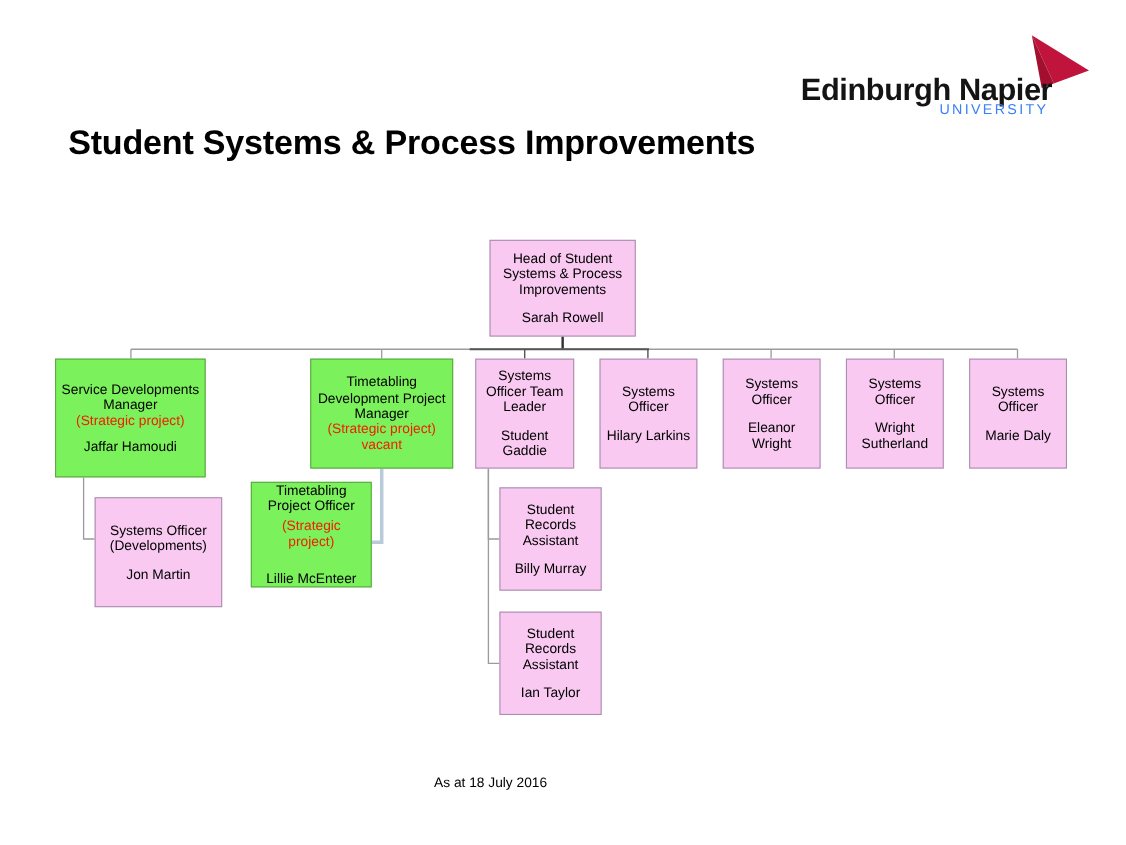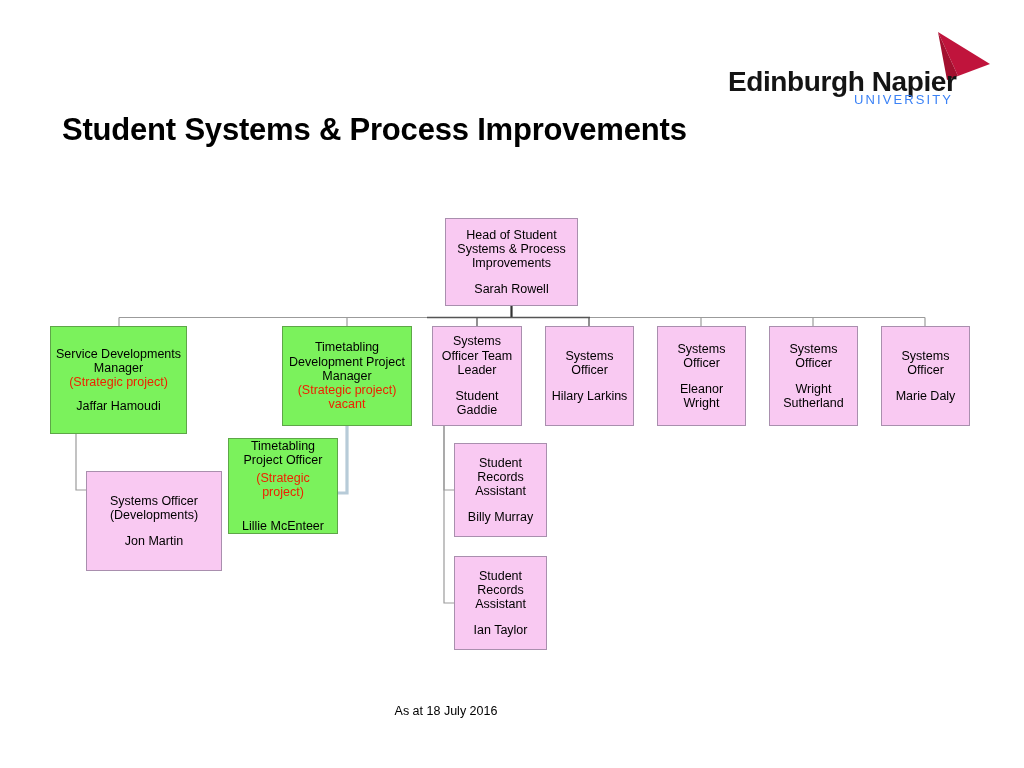--- a/index.html
+++ b/index.html
@@ -206,21 +206,21 @@
     <span class="name">Wright</span>
     <span class="sub">Sutherland</span>
   </div>
 
   <div class="node pink tight" style="left:881px; top:326px; width:89px; height:100px;">
     <span class="role">Systems</span>
     <span class="role">Officer</span>
     <span class="name">Marie Daly</span>
   </div>
 
-  <div class="node pink tight" style="left:86px; top:471px; width:136px; height:100px;">
+  <div class="node pink tight" style="left:86px; top:452px; width:116px; height:100px;">
     <span class="role">Systems Officer</span>
     <span class="role">(Developments)</span>
     <span class="name">Jon Martin</span>
   </div>
 
   <div class="node green tight" style="left:228px; top:438px; width:110px; height:96px;">
     <span class="role">Timetabling</span>
     <span class="role">Project Officer</span>
     <span class="flag" style="margin-top:4px">(Strategic</span>
     <span class="flag">project)</span>

